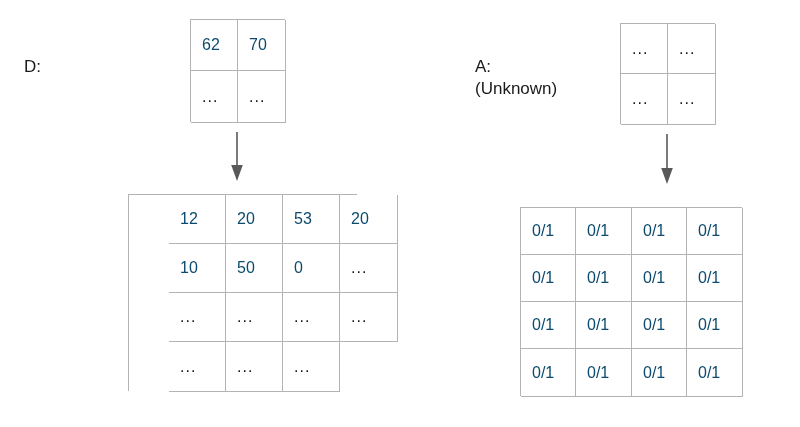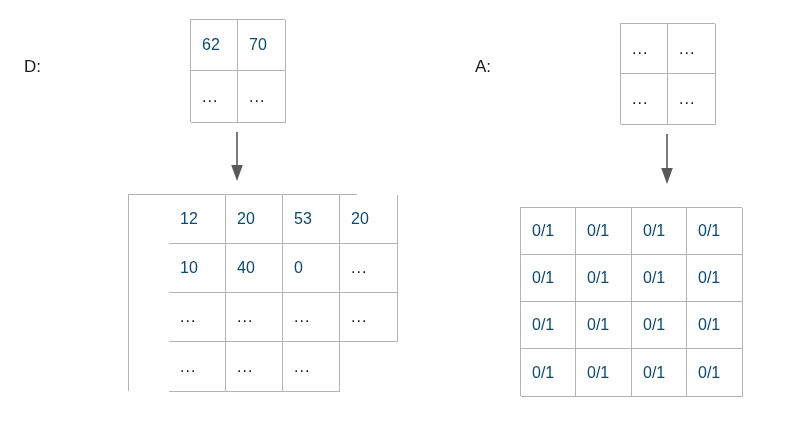--- a/index.html
+++ b/index.html
@@ -127,36 +127,37 @@
     <polygon points="15,51 9.2,35 20.8,35" fill="#595959"></polygon>
   </svg>
 
   <div class="grid" id="grid-d-large">
     <div class="cell">12</div>
     <div class="cell">20</div>
     <div class="cell">53</div>
 
     <div class="cell">20</div>
     <div class="cell">10</div>
-    <div class="cell">40</div>
+    <div class="cell">50</div>
     <div class="cell">0</div>
 
     <div class="cell ellipsis">...</div>
     <div class="cell ellipsis">...</div>
     <div class="cell ellipsis">...</div>
     <div class="cell ellipsis">...</div>
 
     <div class="cell ellipsis">...</div>
     <div class="cell ellipsis">...</div>
     <div class="cell ellipsis">...</div>
     <div class="cell ellipsis">...</div>
   </div>
 
   <div class="group-label" id="label-a">
     <span class="lbl-line">A:</span>
+    <span class="lbl-line">(Unknown)</span>
   </div>
 
   <div class="grid" id="grid-a-small">
     <div class="cell ellipsis">...</div>
     <div class="cell ellipsis">...</div>
     <div class="cell ellipsis">...</div>
     <div class="cell ellipsis">...</div>
   </div>
 
   <svg class="arrow" id="arrow-a" width="30" height="56" viewBox="0 0 30 56">

